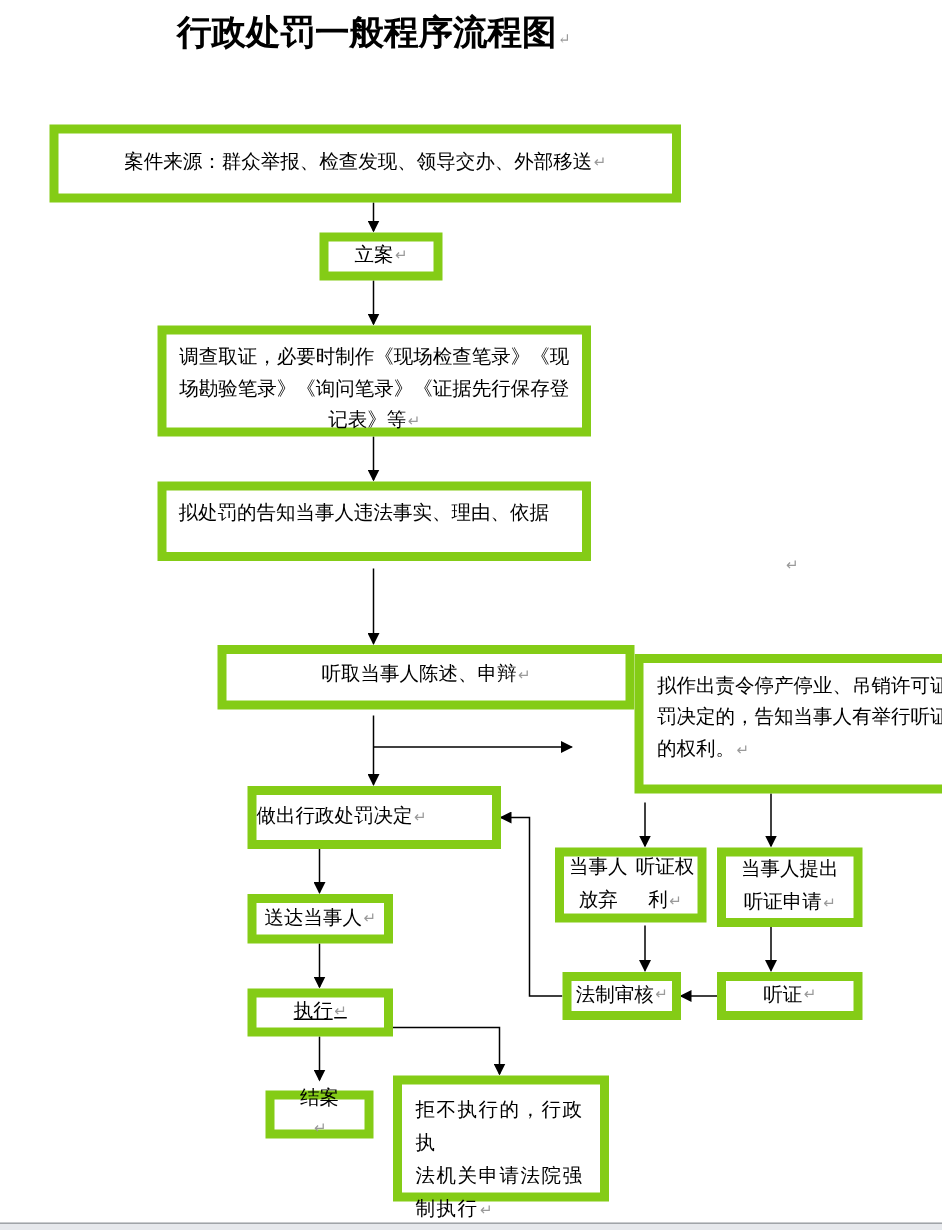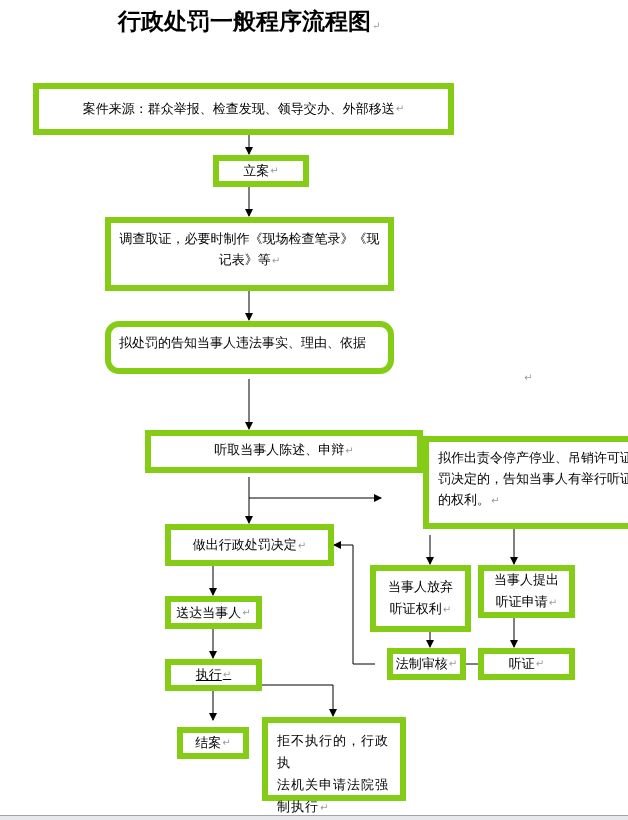--- a/index.html
+++ b/index.html
@@ -46,81 +46,82 @@
     <line x1="213" y1="690" x2="213" y2="720" marker-end="url(#ah)"></line>
     <polyline points="261,685 333,685 333,716" marker-end="url(#ah)"></polyline>
   </g>
 </svg>
 
 <div class="box center" style="left:33px;top:83px;width:421px;height:52px;">
   <span>案件来源：群众举报、检查发现、领导交办、外部移送</span>
     <span class="pm">↵</span>
 </div>
 
-<div class="box center" style="left:213px;top:155px;width:96px;height:32px;">
+<div class="box center" style="left:213px;top:155px;width:82px;height:32px;">
   <span>立案</span>
     <span class="pm">↵</span>
 </div>
 
 <div class="box" style="left:105px;top:217px;width:289px;height:74px;padding-top:5px;text-align:center;line-height:21px;">
   <div>调查取证，必要时制作《现场检查笔录》《现</div>
+  <div>场勘验笔录》《询问笔录》《证据先行保存登</div>
   <div><span>记表》等</span><span class="pm">↵</span></div>
 </div>
 
-<div class="box left" style="left:105px;top:321px;width:289px;height:53px;padding-top:5px;line-height:21px;border-radius:14px;">
+<div class="box left" style="left:105px;top:321px;width:289px;height:53px;padding-top:5px;line-height:21px;">
   <div>拟处罚的告知当事人违法事实、理由、依据</div>
 </div>
 
 <div class="stray" style="left:524px;top:372px;">↵</div>
 
 <div class="box" style="left:105px;top:430px;width:278px;height:43px;padding-top:4px;text-align:center;margin-left:40px;">
   <span>听取当事人陈述、申辩</span><span class="pm">↵</span>
 </div>
 
 <div class="box" style="left:393px;top:436px;width:229px;height:93px;padding:5px 0 0 9px;line-height:21px;margin-left:30px;">
   <div>拟作出责令停产停业、吊销许可证</div>
   <div>罚决定的，告知当事人有举行听证</div>
   <div><span>的权利。</span><span class="pm">↵</span></div>
 </div>
 
-<div class="box" style="left:165px;top:524px;width:169px;height:42px;padding-top:5px;text-align:center;">
+<div class="box" style="left:165px;top:524px;width:169px;height:42px;padding-top:5px;">
   <span>做出行政处罚决定</span><span class="pm">↵</span>
 </div>
 
-<div class="box center" style="left:370px;top:565px;width:101px;height:67px;flex-direction:column;line-height:22px;">
+<div class="box center" style="left:370px;top:565px;width:101px;height:50px;flex-direction:row;line-height:22px;">
   <div>当事人放弃</div>
   <div><span>听证权利</span><span class="pm">↵</span></div>
 </div>
 
 <div class="box center" style="left:478px;top:565px;width:97px;height:53px;flex-direction:column;line-height:22px;">
   <div>当事人提出</div>
   <div><span>听证申请</span><span class="pm">↵</span></div>
 </div>
 
 <div class="box center" style="left:165px;top:596px;width:97px;height:33px;">
   <span>送达当事人</span>
     <span class="pm">↵</span>
 </div>
 
-<div class="box center" style="left:387px;top:648px;width:79px;height:32px;text-align:center;">
+<div class="box center" style="left:375px;top:648px;width:79px;height:32px;text-align:center;">
   <span>法制审核</span>
     <span class="pm">↵</span>
 </div>
 
 <div class="box center" style="left:478px;top:648px;width:97px;height:32px;">
   <span>听证</span>
     <span class="pm">↵</span>
 </div>
 
 <div class="box center" style="left:165px;top:659px;width:97px;height:32px;text-decoration:underline;">
   <span>执行</span>
     <span class="pm">↵</span>
 </div>
 
-<div class="box center" style="left:177px;top:727px;width:72px;height:32px;">
+<div class="box center" style="left:177px;top:727px;width:72px;height:32px;flex-direction:column;">
   <span>结案</span>
     <span class="pm">↵</span>
 </div>
 
 <div class="box" style="left:262px;top:717px;width:144px;height:84px;padding:7px 0 0 9px;line-height:22px;letter-spacing:1px;">
   <div>拒不执行的，行政执</div>
   <div>法机关申请法院强</div>
   <div><span>制执行</span><span class="pm">↵</span></div>
 </div>
 

